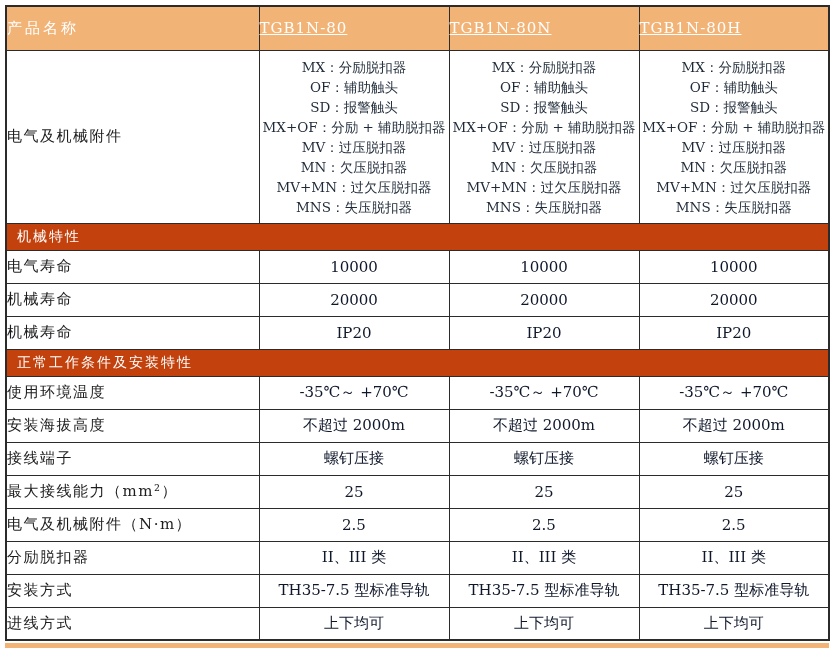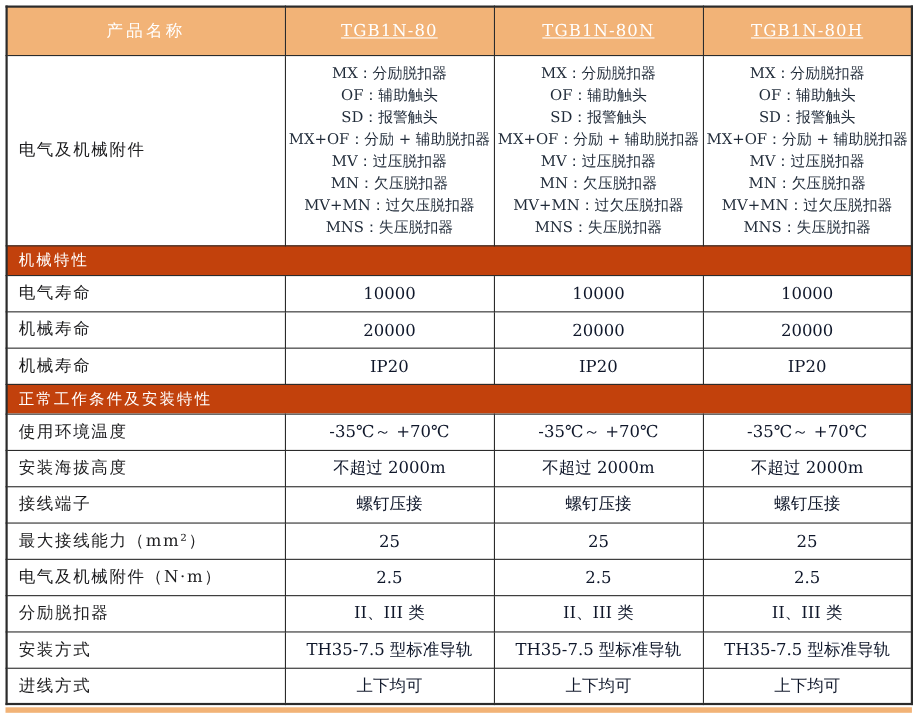--- a/index.html
+++ b/index.html
@@ -27,28 +27,27 @@
     border: 1px solid #2b2b2b;
     vertical-align: middle;
   }
   
   tr.head-row th {
     background: #F2B377;
     color: #ffffff;
     font-weight: normal;
     height: 44px;
     font-size: 15px;
-    text-align: center;
+    text-align: left;
   }
   tr.head-row th.product-label { letter-spacing: 3px; font-family: "DejaVu Sans", "Liberation Sans", sans-serif; }
   tr.head-row th.model { font-family: "DejaVu Serif", "Liberation Serif", serif; letter-spacing: 1px; text-decoration: underline; }
   
   td.lbl {
     text-align: left;
-    padding-left: 10px;
     color: #1d1d1f;
     font-size: 15px;
     letter-spacing: 1.5px;
     background: #ffffff;
   }
   
   td.val {
     text-align: center;
     color: #0f172a;
     font-size: 15px;

